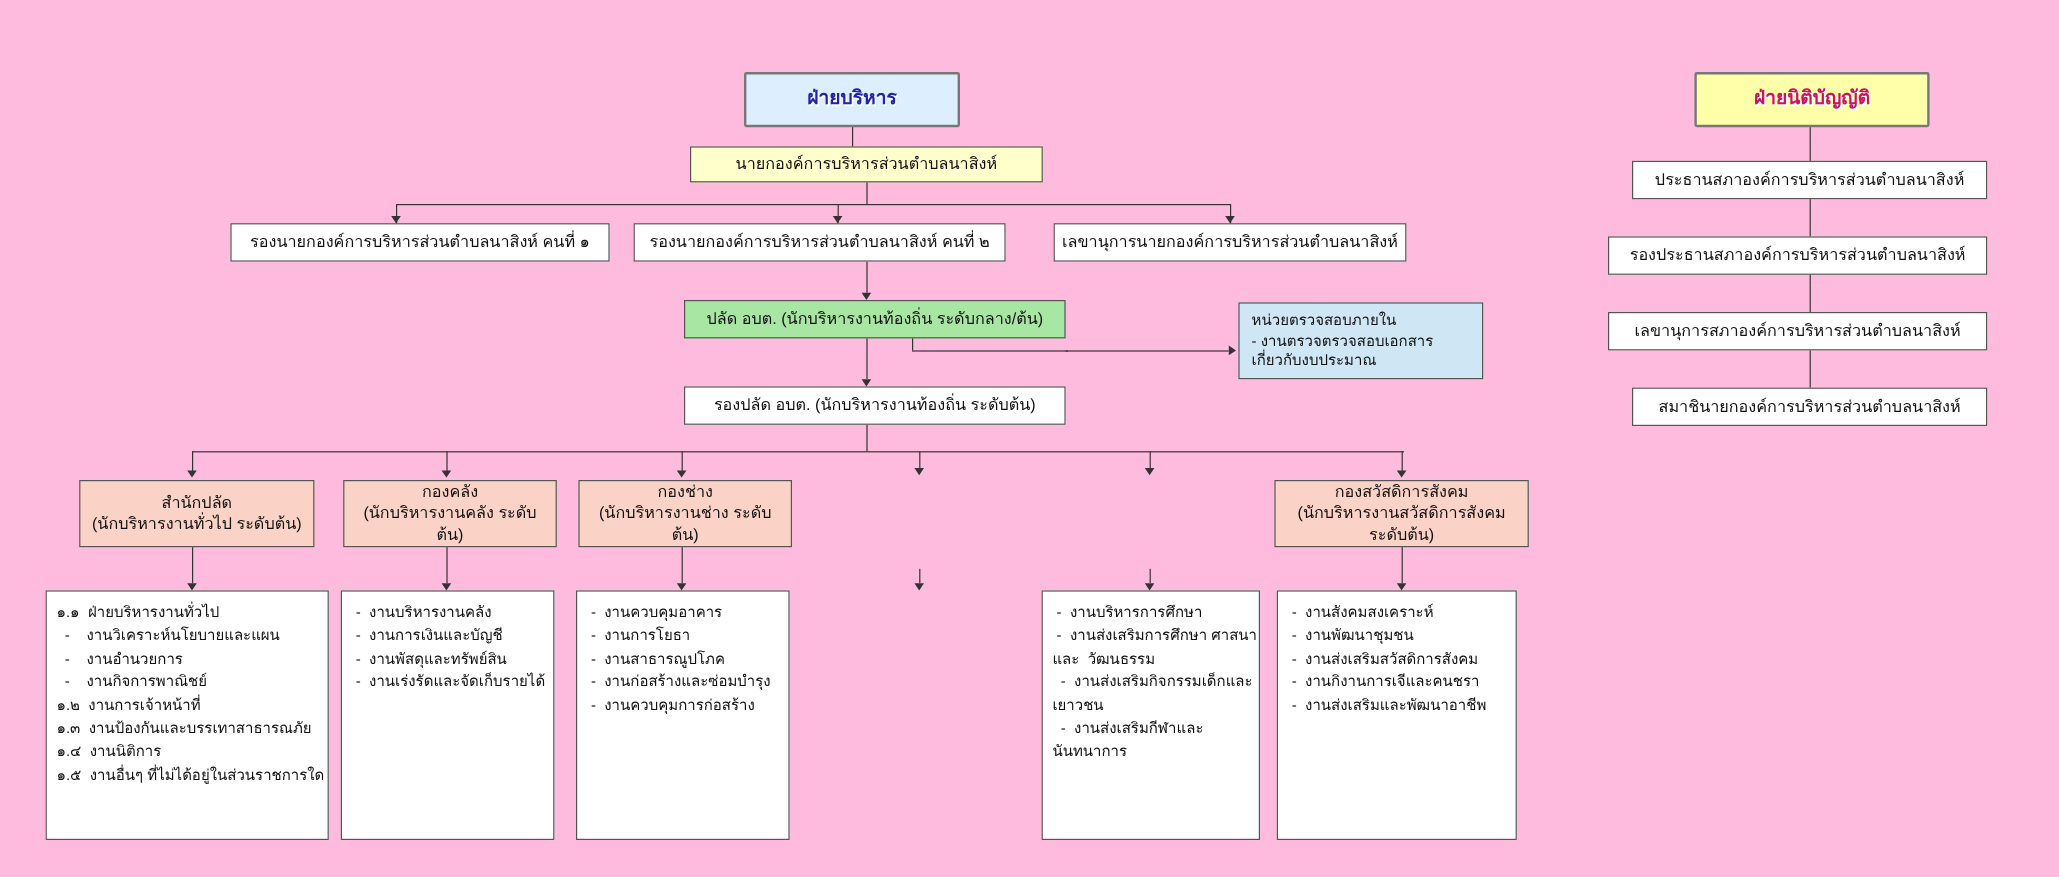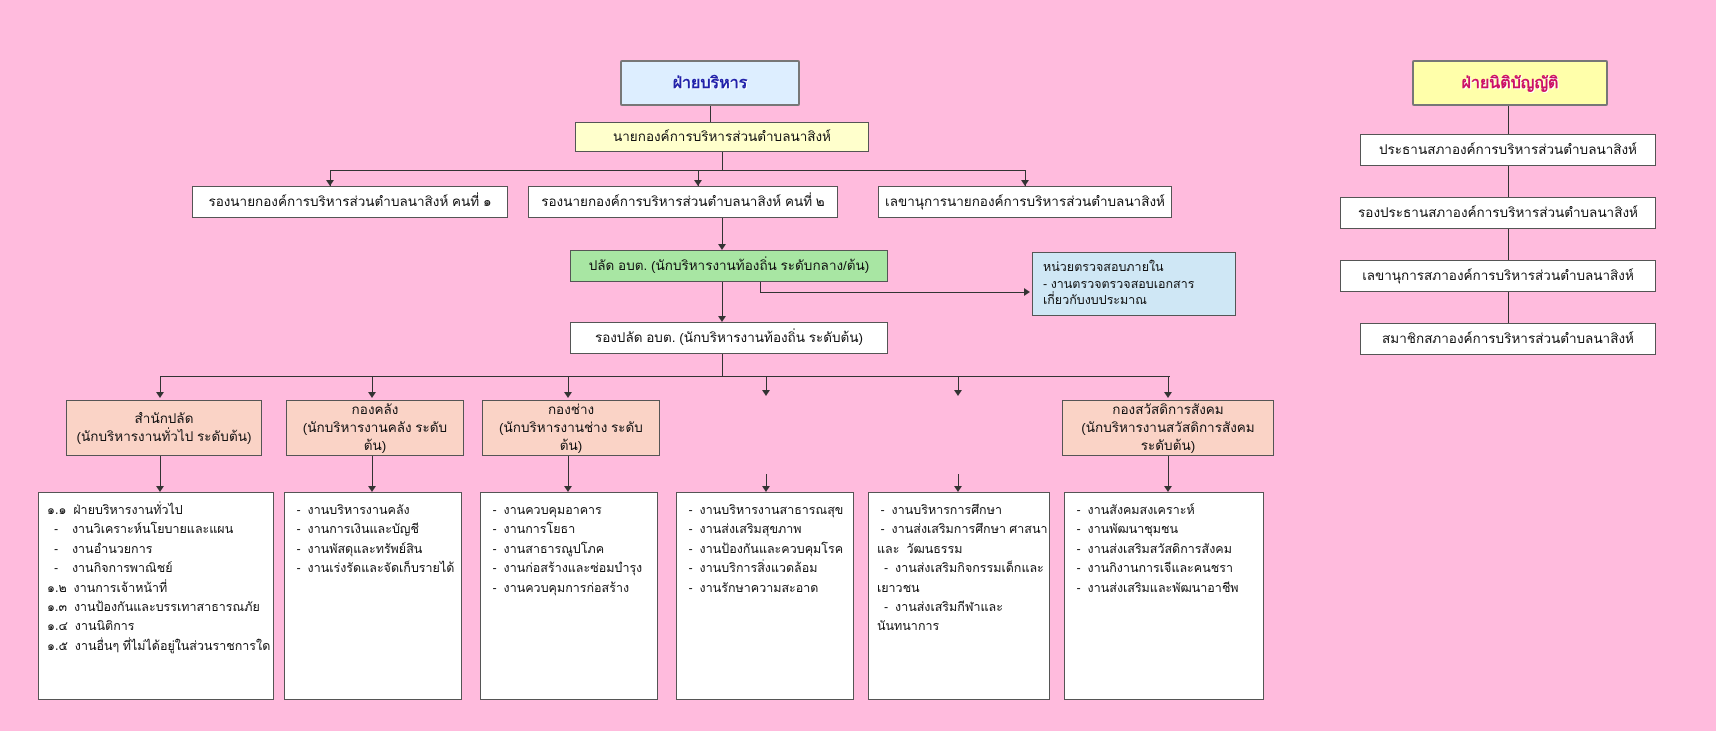--- a/index.html
+++ b/index.html
@@ -102,21 +102,21 @@
 
   <div class="box white" style="left:570px;top:322px;width:318px;height:32px;">รองปลัด อบต.  (นักบริหารงานท้องถิ่น  ระดับต้น)</div>
 
   <div class="box blue" style="left:1032px;top:252px;width:204px;height:64px;white-space:pre-line;font-size:12.5px;justify-content:flex-start;text-align:left;padding-left:10px;">หน่วยตรวจสอบภายใน
  - งานตรวจตรวจสอบเอกสาร
 เกี่ยวกับงบประมาณ</div>
 
   <div class="box white" style="left:1360px;top:134px;width:296px;height:32px;">ประธานสภาองค์การบริหารส่วนตำบลนาสิงห์</div>
   <div class="box white" style="left:1340px;top:197px;width:316px;height:32px;">รองประธานสภาองค์การบริหารส่วนตำบลนาสิงห์</div>
   <div class="box white" style="left:1340px;top:260px;width:316px;height:32px;">เลขานุการสภาองค์การบริหารส่วนตำบลนาสิงห์</div>
-  <div class="box white" style="left:1360px;top:323px;width:296px;height:32px;">สมาชิกสภาองค์การบริหารส่วนตำบลนาสิงห์</div>
+  <div class="box white" style="left:1360px;top:323px;width:296px;height:32px;">สมาชินายกองค์การบริหารส่วนตำบลนาสิงห์</div>
 
   <div class="box pink" style="left:66px;top:400px;width:196px;height:56px;white-space:pre-line;">สำนักปลัด
 (นักบริหารงานทั่วไป ระดับต้น)</div>
   <div class="box pink" style="left:286px;top:400px;width:178px;height:56px;white-space:pre-line;">กองคลัง
 (นักบริหารงานคลัง ระดับต้น)</div>
   <div class="box pink" style="left:482px;top:400px;width:178px;height:56px;white-space:pre-line;">กองช่าง
 (นักบริหารงานช่าง ระดับต้น)</div>
   <div class="box pink" style="left:1062px;top:400px;width:212px;height:56px;white-space:pre-line;">กองสวัสดิการสังคม
 (นักบริหารงานสวัสดิการสังคม ระดับต้น)</div>
 
@@ -139,27 +139,20 @@
     <div> -  งานควบคุมการก่อสร้าง</div>
   </div>
 
   <div class="list" style="left:284px;top:492px;width:178px;height:208px;">
     <div> -  งานบริหารงานคลัง</div>
     <div> -  งานการเงินและบัญชี</div>
     <div> -  งานพัสดุและทรัพย์สิน</div>
     <div> -  งานเร่งรัดและจัดเก็บรายได้</div>
   </div>
 
-  <div class="list" style="left:676px;top:492px;width:178px;height:208px;">
-    <div> -  งานบริหารงานสาธารณสุข</div>
-    <div> -  งานส่งเสริมสุขภาพ</div>
-    <div> -  งานป้องกันและควบคุมโรค</div>
-    <div> -  งานบริการสิ่งแวดล้อม</div>
-    <div> -  งานรักษาความสะอาด</div>
-  </div>
 
   <div class="list" style="left:868px;top:492px;width:182px;height:208px;">
     <div> -  งานบริหารการศึกษา</div>
     <div> -  งานส่งเสริมการศึกษา ศาสนา</div>
     <div>และ  วัฒนธรรม</div>
     <div>  -  งานส่งเสริมกิจกรรมเด็กและ</div>
     <div>เยาวชน</div>
     <div>  -  งานส่งเสริมกีฬาและ</div>
     <div>นันทนาการ</div>
   </div>

